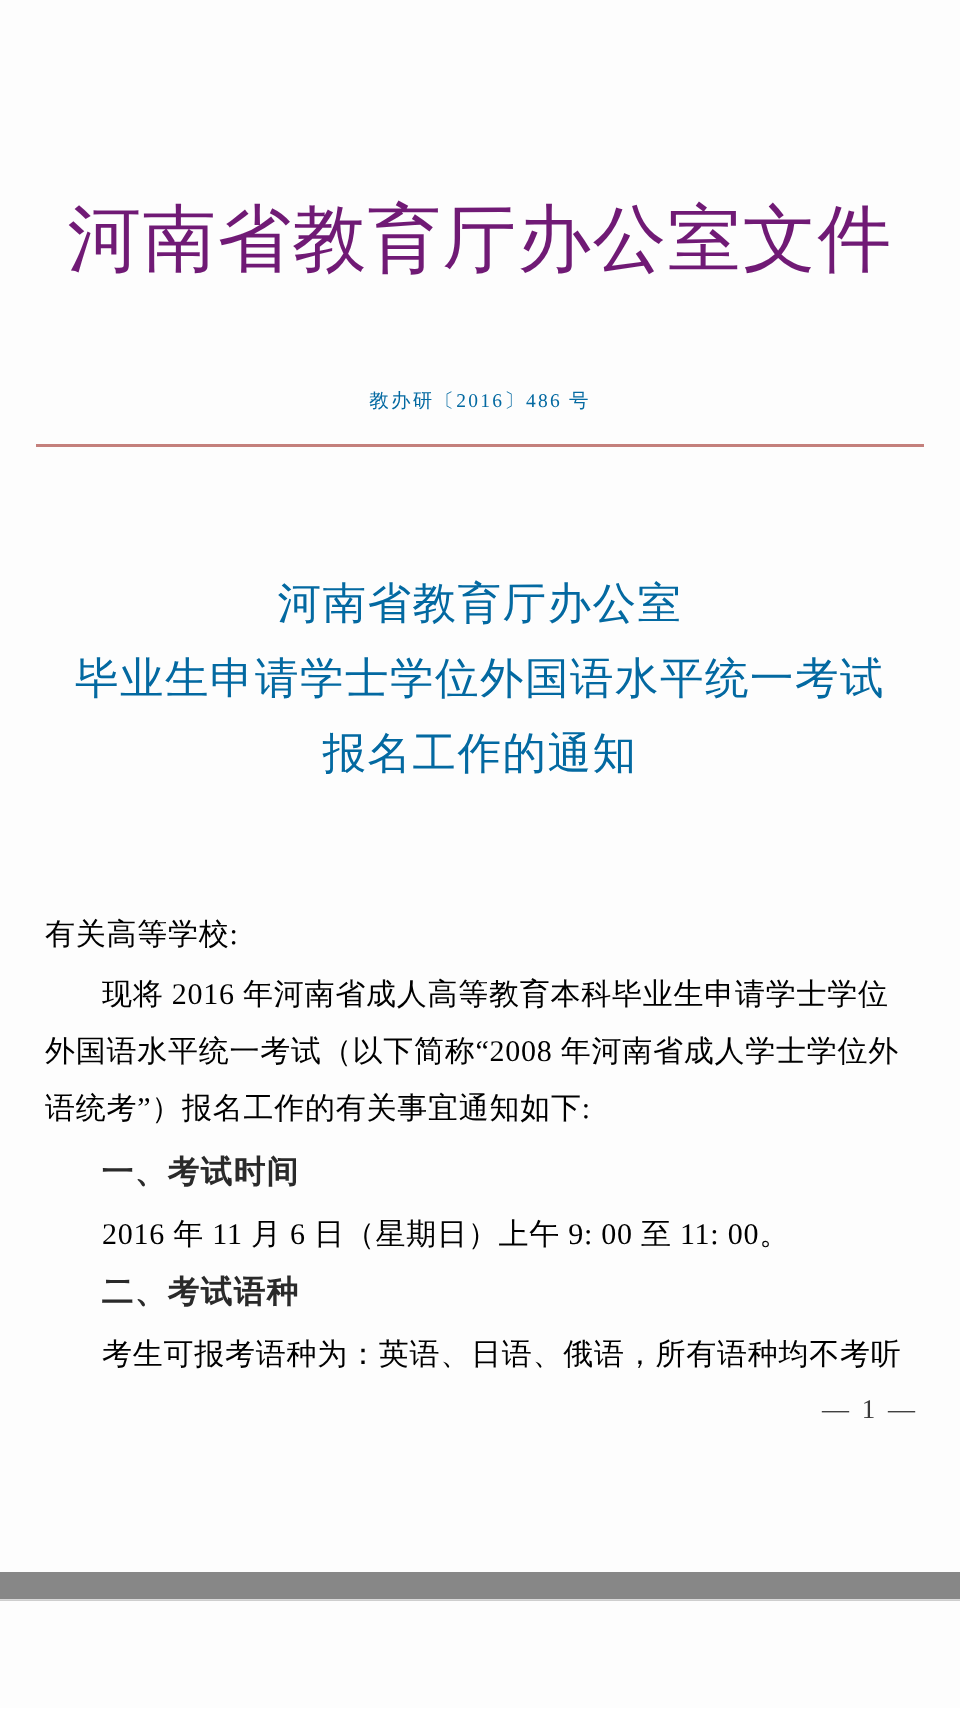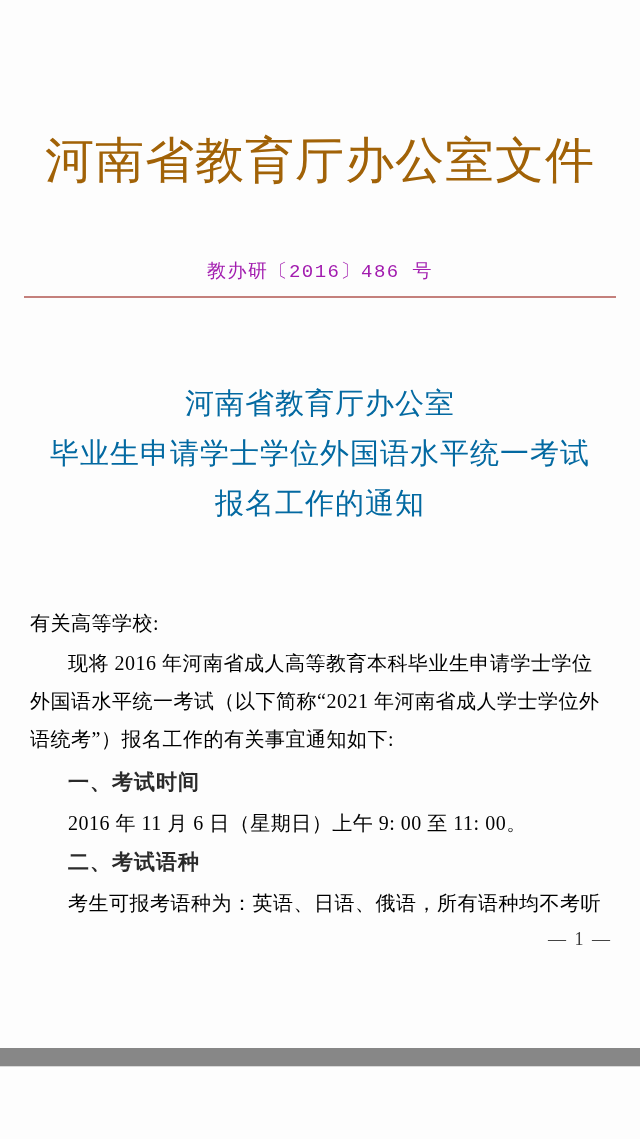--- a/index.html
+++ b/index.html
@@ -21,33 +21,32 @@
     position: absolute;
     top: 122px;
     left: 0;
     width: 640px;
     height: 76px;
     line-height: 76px;
     text-align: center;
     font-family: "Liberation Sans", "DejaVu Sans", sans-serif;
     font-size: 49px;
     letter-spacing: 1px;
-    color: #a16207;
+    color: #701a75;
     white-space: nowrap;
   }
   .doc-number {
     position: absolute;
     top: 258px;
     left: 0;
     width: 640px;
     text-align: center;
-    font-size: 19px;
+    font-size: 13px;
     letter-spacing: 1.5px;
-    color: #a21caf;
-    font-family: Liberation Mono, monospace;
+    color: #0369a1;
   }
   .red-divider {
     position: absolute;
     top: 296px;
     left: 24px;
     width: 592px;
     height: 2px;
     background: #c4807c;
   }
   .title-block {
@@ -124,21 +123,21 @@
   <div class="title-block">
     <div class="title-line">河南省教育厅办公室</div>
     <div class="title-line">毕业生申请学士学位外国语水平统一考试</div>
     <div class="title-line">报名工作的通知</div>
   </div>
 
   <div class="body-line t-sal">有关高等学校:</div>
 
   <div class="body-line indent t-l2">现将 2016 年河南省成人高等教育本科毕业生申请学士学位</div>
 
-  <div class="body-line t-l3">外国语水平统一考试（以下简称“2021 年河南省成人学士学位外</div>
+  <div class="body-line t-l3">外国语水平统一考试（以下简称“2008 年河南省成人学士学位外</div>
 
   <div class="body-line t-l4">语统考”）报名工作的有关事宜通知如下:</div>
 
   <div class="body-line indent heading t-h1">一、考试时间</div>
 
   <div class="body-line indent t-l5">2016 年 11 月 6 日（星期日）上午 9: 00 至 11: 00。</div>
 
   <div class="body-line indent heading t-h2">二、考试语种</div>
 
   <div class="body-line indent t-l6">考生可报考语种为：英语、日语、俄语，所有语种均不考听</div>

